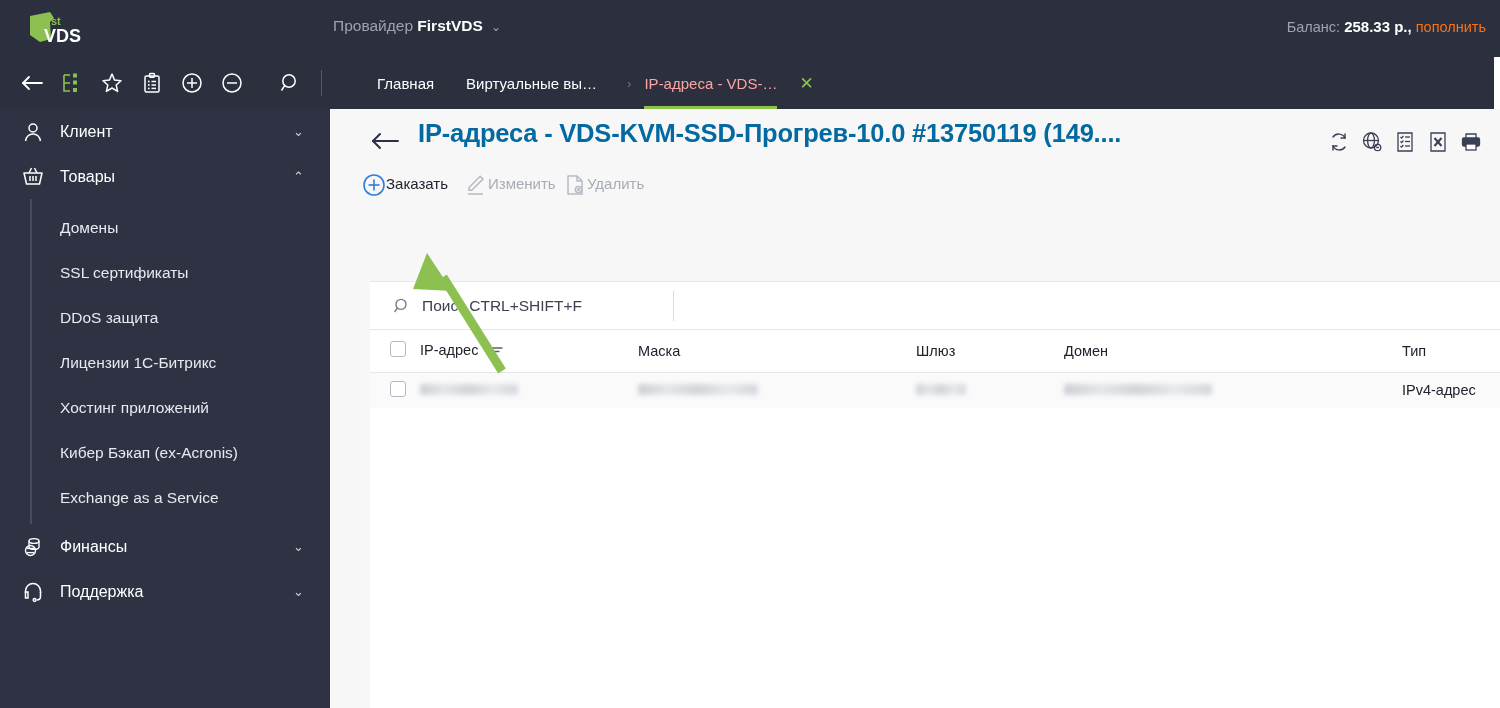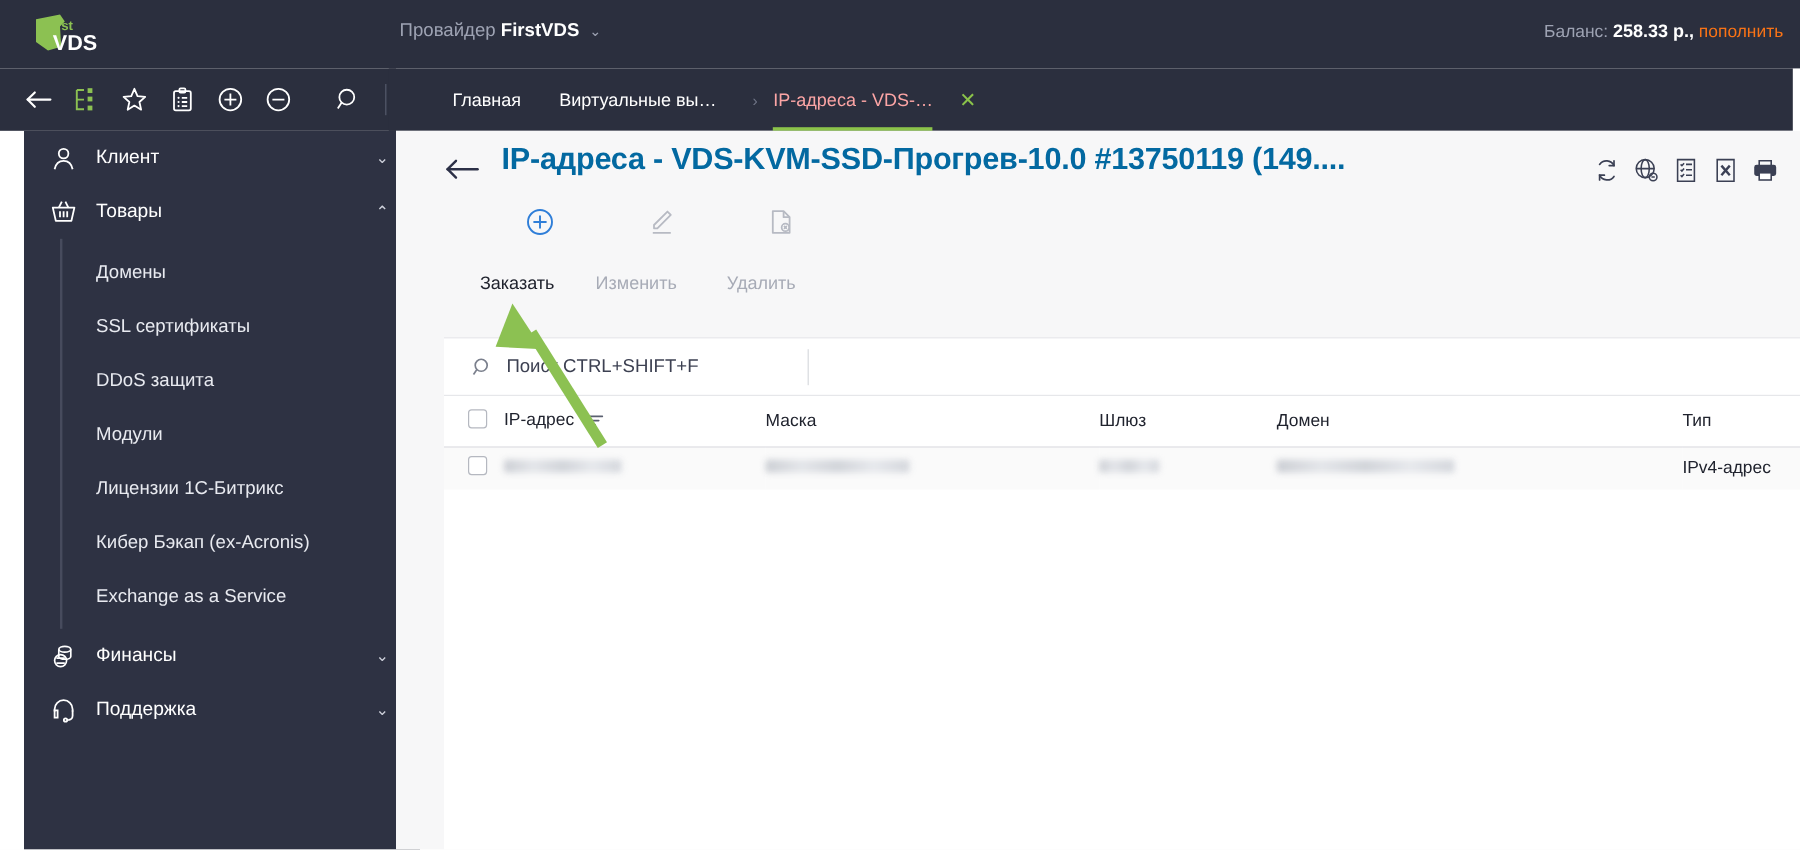--- a/index.html
+++ b/index.html
@@ -68,21 +68,21 @@
     position: absolute; left: 0; right: 0; bottom: 0; height: 3px; background: #8bc34a;
   }
   .tabclose {
     color: #8bc34a; font-size: 17px; margin-left: 22px;
     display:flex; align-items:center; height:52px;
   }
 
   
   .sidebar {
     position: absolute; left: 0; top: 109px; width: 330px; height: 599px;
-    background: #2e3243; overflow: hidden; margin-left: 20px;
+    background: #2e3243; overflow: hidden;
   }
   .s-group {
     height: 45px; display: flex; align-items: center; position: relative;
     color: #ffffff; font-size: 16px;
   }
   .s-group .gi {
     width: 30px; height: 30px; margin-left: 18px; margin-right: 12px;
     display: flex; align-items: center; justify-content: center; color: #ffffff;
   }
   .s-group .chev {
@@ -117,22 +117,22 @@
   .head-icons {
     position: absolute; right: 18px; top: 22px; display: flex; gap: 11px;
     color: #3b4054;
   }
   .head-icons .hi { width: 22px; height: 22px; display:flex; align-items:center; justify-content:center; }
 
   .toolbar {
     position: relative; height: 62px;
   }
   .tb-btn {
-    position: absolute; top: 0; display: flex; flex-direction: column;
-    align-items: flex-end; width: 100px; gap: 25px;
+    position: absolute; top: 0; display: flex; flex-direction: row;
+    align-items: flex-start; width: 100px;
   }
   .tb-btn .tbi { height: 28px; display: flex; align-items: center; justify-content: center; }
   .tb-btn .tbl { font-size: 15px; margin-top: 4px; white-space: nowrap; }
   .tb-btn.enabled .tbl { color: #20232e; }
   .tb-btn.disabled .tbl { color: #a7abb6; }
 
   .panel {
     position: absolute; left: 40px; top: 172px; right: 0; bottom: 0;
     background: #ffffff; border-top: 1px solid #e6e7ea;
   }
@@ -304,22 +304,22 @@
       </span>
       <span>Товары</span>
       <span class="chev">⌃</span>
     </div>
 
     <div class="s-sub-wrap">
       <div class="rail"></div>
       <div class="s-sub">Домены</div>
       <div class="s-sub">SSL сертификаты</div>
       <div class="s-sub">DDoS защита</div>
-      <div class="s-sub">Модули</div>
       <div class="s-sub">Лицензии 1С-Битрикс</div>
+      <div class="s-sub">Хостинг приложений</div>
       <div class="s-sub">Кибер Бэкап (ex-Acronis)</div>
       <div class="s-sub">Exchange as a Service</div>
     </div>
 
     <div class="s-group">
       <span class="gi">
         <svg width="24" height="24" viewBox="0 0 24 24" fill="none" stroke="#ffffff" stroke-width="1.4">
           <ellipse cx="13" cy="6" rx="5" ry="2.4"></ellipse>
           <path d="M8 6 V12 C8 13.3 10.2 14.4 13 14.4 C15.8 14.4 18 13.3 18 12 V6"></path>
           <circle cx="9.5" cy="15.5" r="5"></circle>

